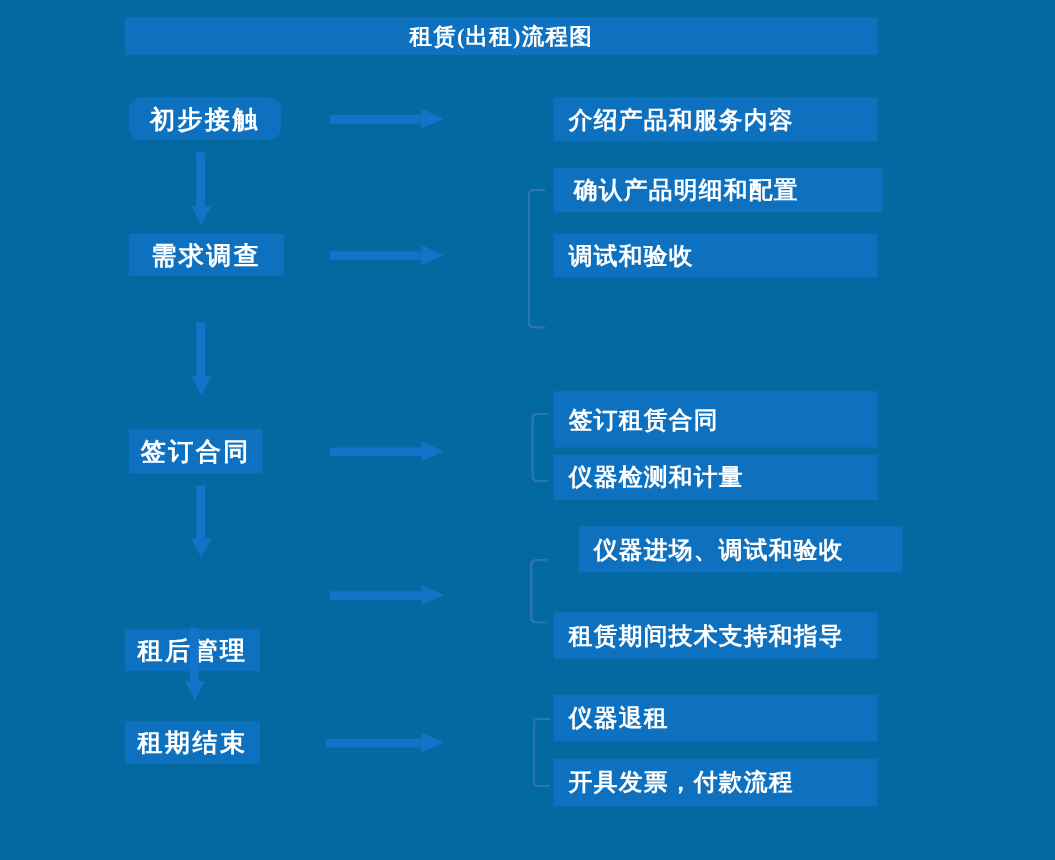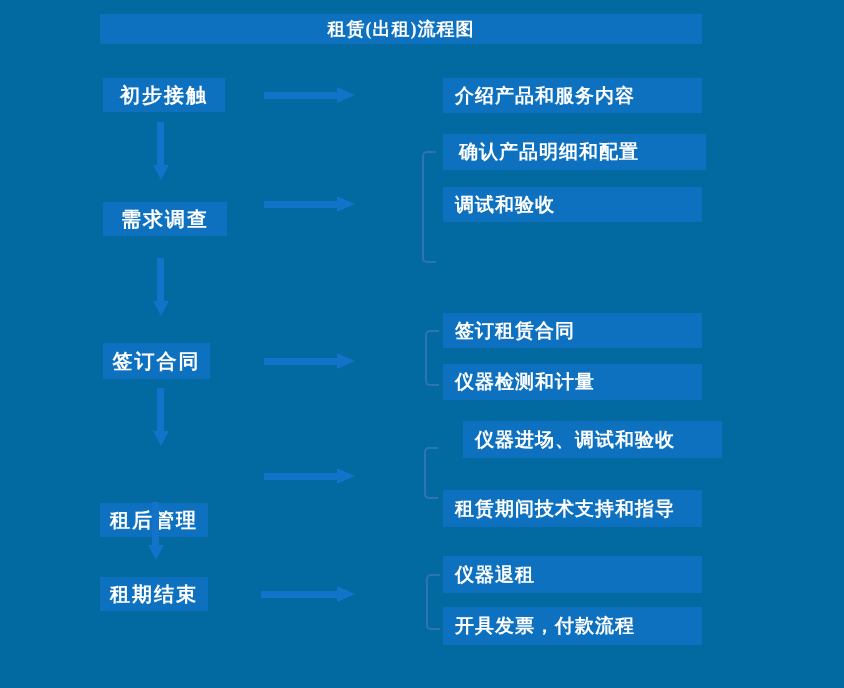--- a/index.html
+++ b/index.html
@@ -78,30 +78,30 @@
     border-radius:5px 0 0 5px;
   }
 </style>
 </head>
 <body>
 
 <div class="canvas" style="--box-blue: #0d71c0; --arrow-blue: #1273c9; --bracket-blue: #2e74b5; --text-white: #ffffff;">
 
   <div class="titlebar">租赁(出租)流程图</div>
 
-  <div class="step" style="left:103px; top:78px;  width:122px; height:34px;">初步接触</div>
-  <div class="step" style="left:103px; top:202px; width:124px; height:34px;">需求调查</div>
+  <div class="step" style="left:103px; top:78px;  width:122px; height:34px;border-radius:10px;">初步接触</div>
+  <div class="step" style="left:103px; top:187px; width:124px; height:34px;">需求调查</div>
   <div class="step" style="left:103px; top:343px; width:107px; height:36px;">签订合同</div>
   <div class="step" style="left:100px; top:459px; width:108px; height:34px;margin-top:44px;">租后管理</div>
   <div class="step" style="left:100px; top:577px; width:108px; height:34px;">租期结束</div>
 
   <div class="detail" style="top:78px;  height:35px;">介绍产品和服务内容</div>
   <div class="detail" style="top:134px; height:36px;padding-left:16px;">确认产品明细和配置</div>
   <div class="detail" style="top:187px; height:35px;">调试和验收</div>
-  <div class="detail" style="top:313px; height:35px;font-family:Liberation Mono, monospace;">签订租赁合同</div>
+  <div class="detail" style="top:313px; height:45px;font-family:Liberation Mono, monospace;">签订租赁合同</div>
   <div class="detail" style="top:364px; height:36px;">仪器检测和计量</div>
   <div class="detail" style="top:421px; height:37px;margin-left:20px;">仪器进场、调试和验收</div>
   <div class="detail" style="top:490px; height:37px;">租赁期间技术支持和指导</div>
   <div class="detail" style="top:556px; height:37px;">仪器退租</div>
   <div class="detail" style="top:607px; height:38px;">开具发票，付款流程</div>
 
   <div class="harrow" style="left:264px; top:87px;  width:91px;">
       <div class="shaft"></div>
       <div class="head"></div>
     </div>

